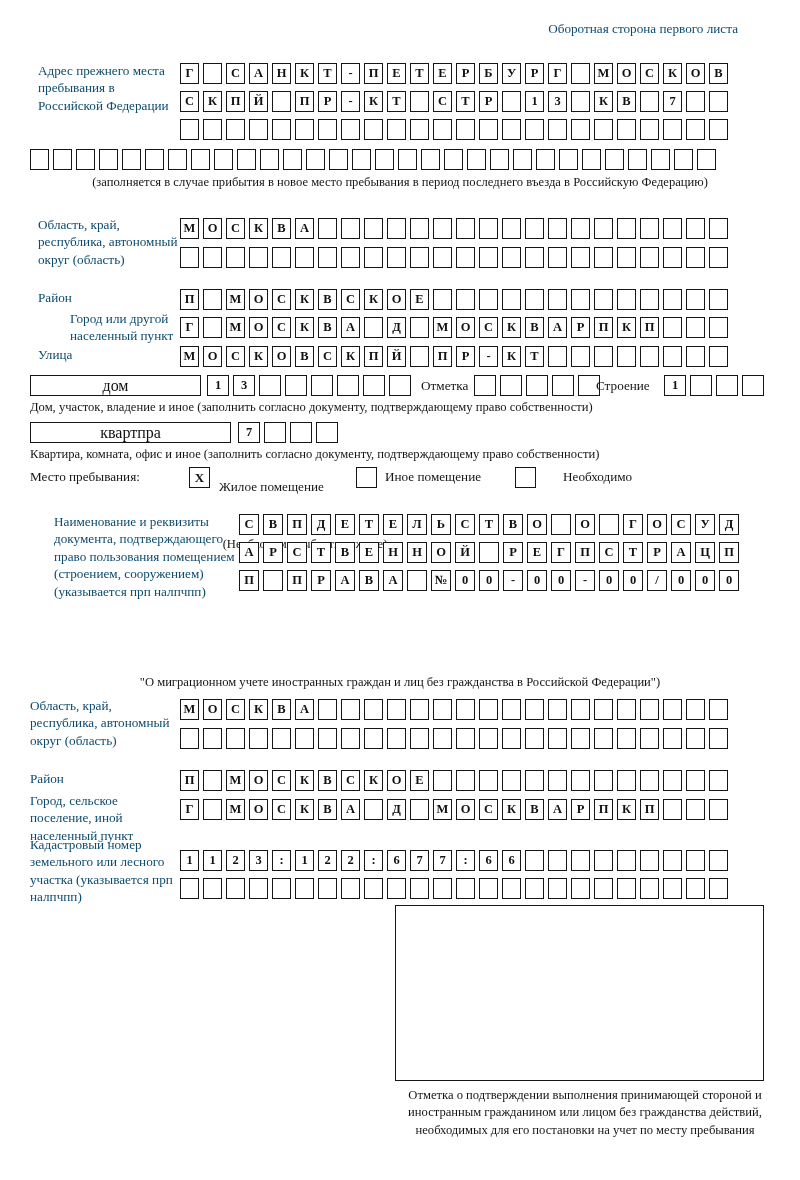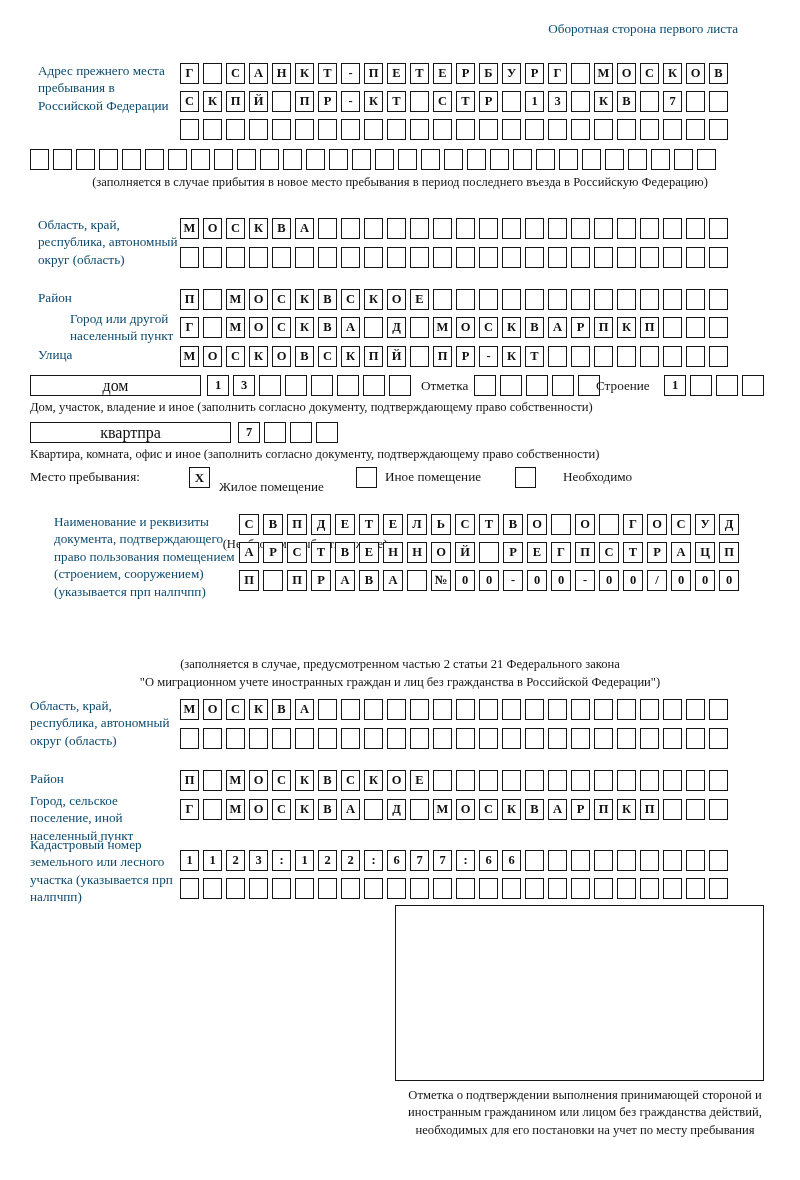--- a/index.html
+++ b/index.html
@@ -401,21 +401,20 @@
       <div class="cell">0</div>
       <div class="cell">-</div>
       <div class="cell">0</div>
       <div class="cell">0</div>
       <div class="cell">/</div>
       <div class="cell">0</div>
       <div class="cell">0</div>
       <div class="cell">0</div>
     </div>
 
-  <div class="abs caption center" style="top:657px;">(заполняется в случае, предусмотренном частью 2 статьи 21 Федерального закона</div>
   <div class="abs caption center" style="top:675px;">"О миграционном учете иностранных граждан и лиц без гражданства в Российской Федерации")</div>
 
   <div class="abs lbl" style="left:30px;top:697px;width:150px;">Область, край, республика, автономный округ (область)</div>
   <div class="abs cellrow" style="left:180px;top:699px;">
       <div class="cell">М</div>
       <div class="cell">О</div>
       <div class="cell">С</div>
       <div class="cell">К</div>
       <div class="cell">В</div>
       <div class="cell">А</div>

